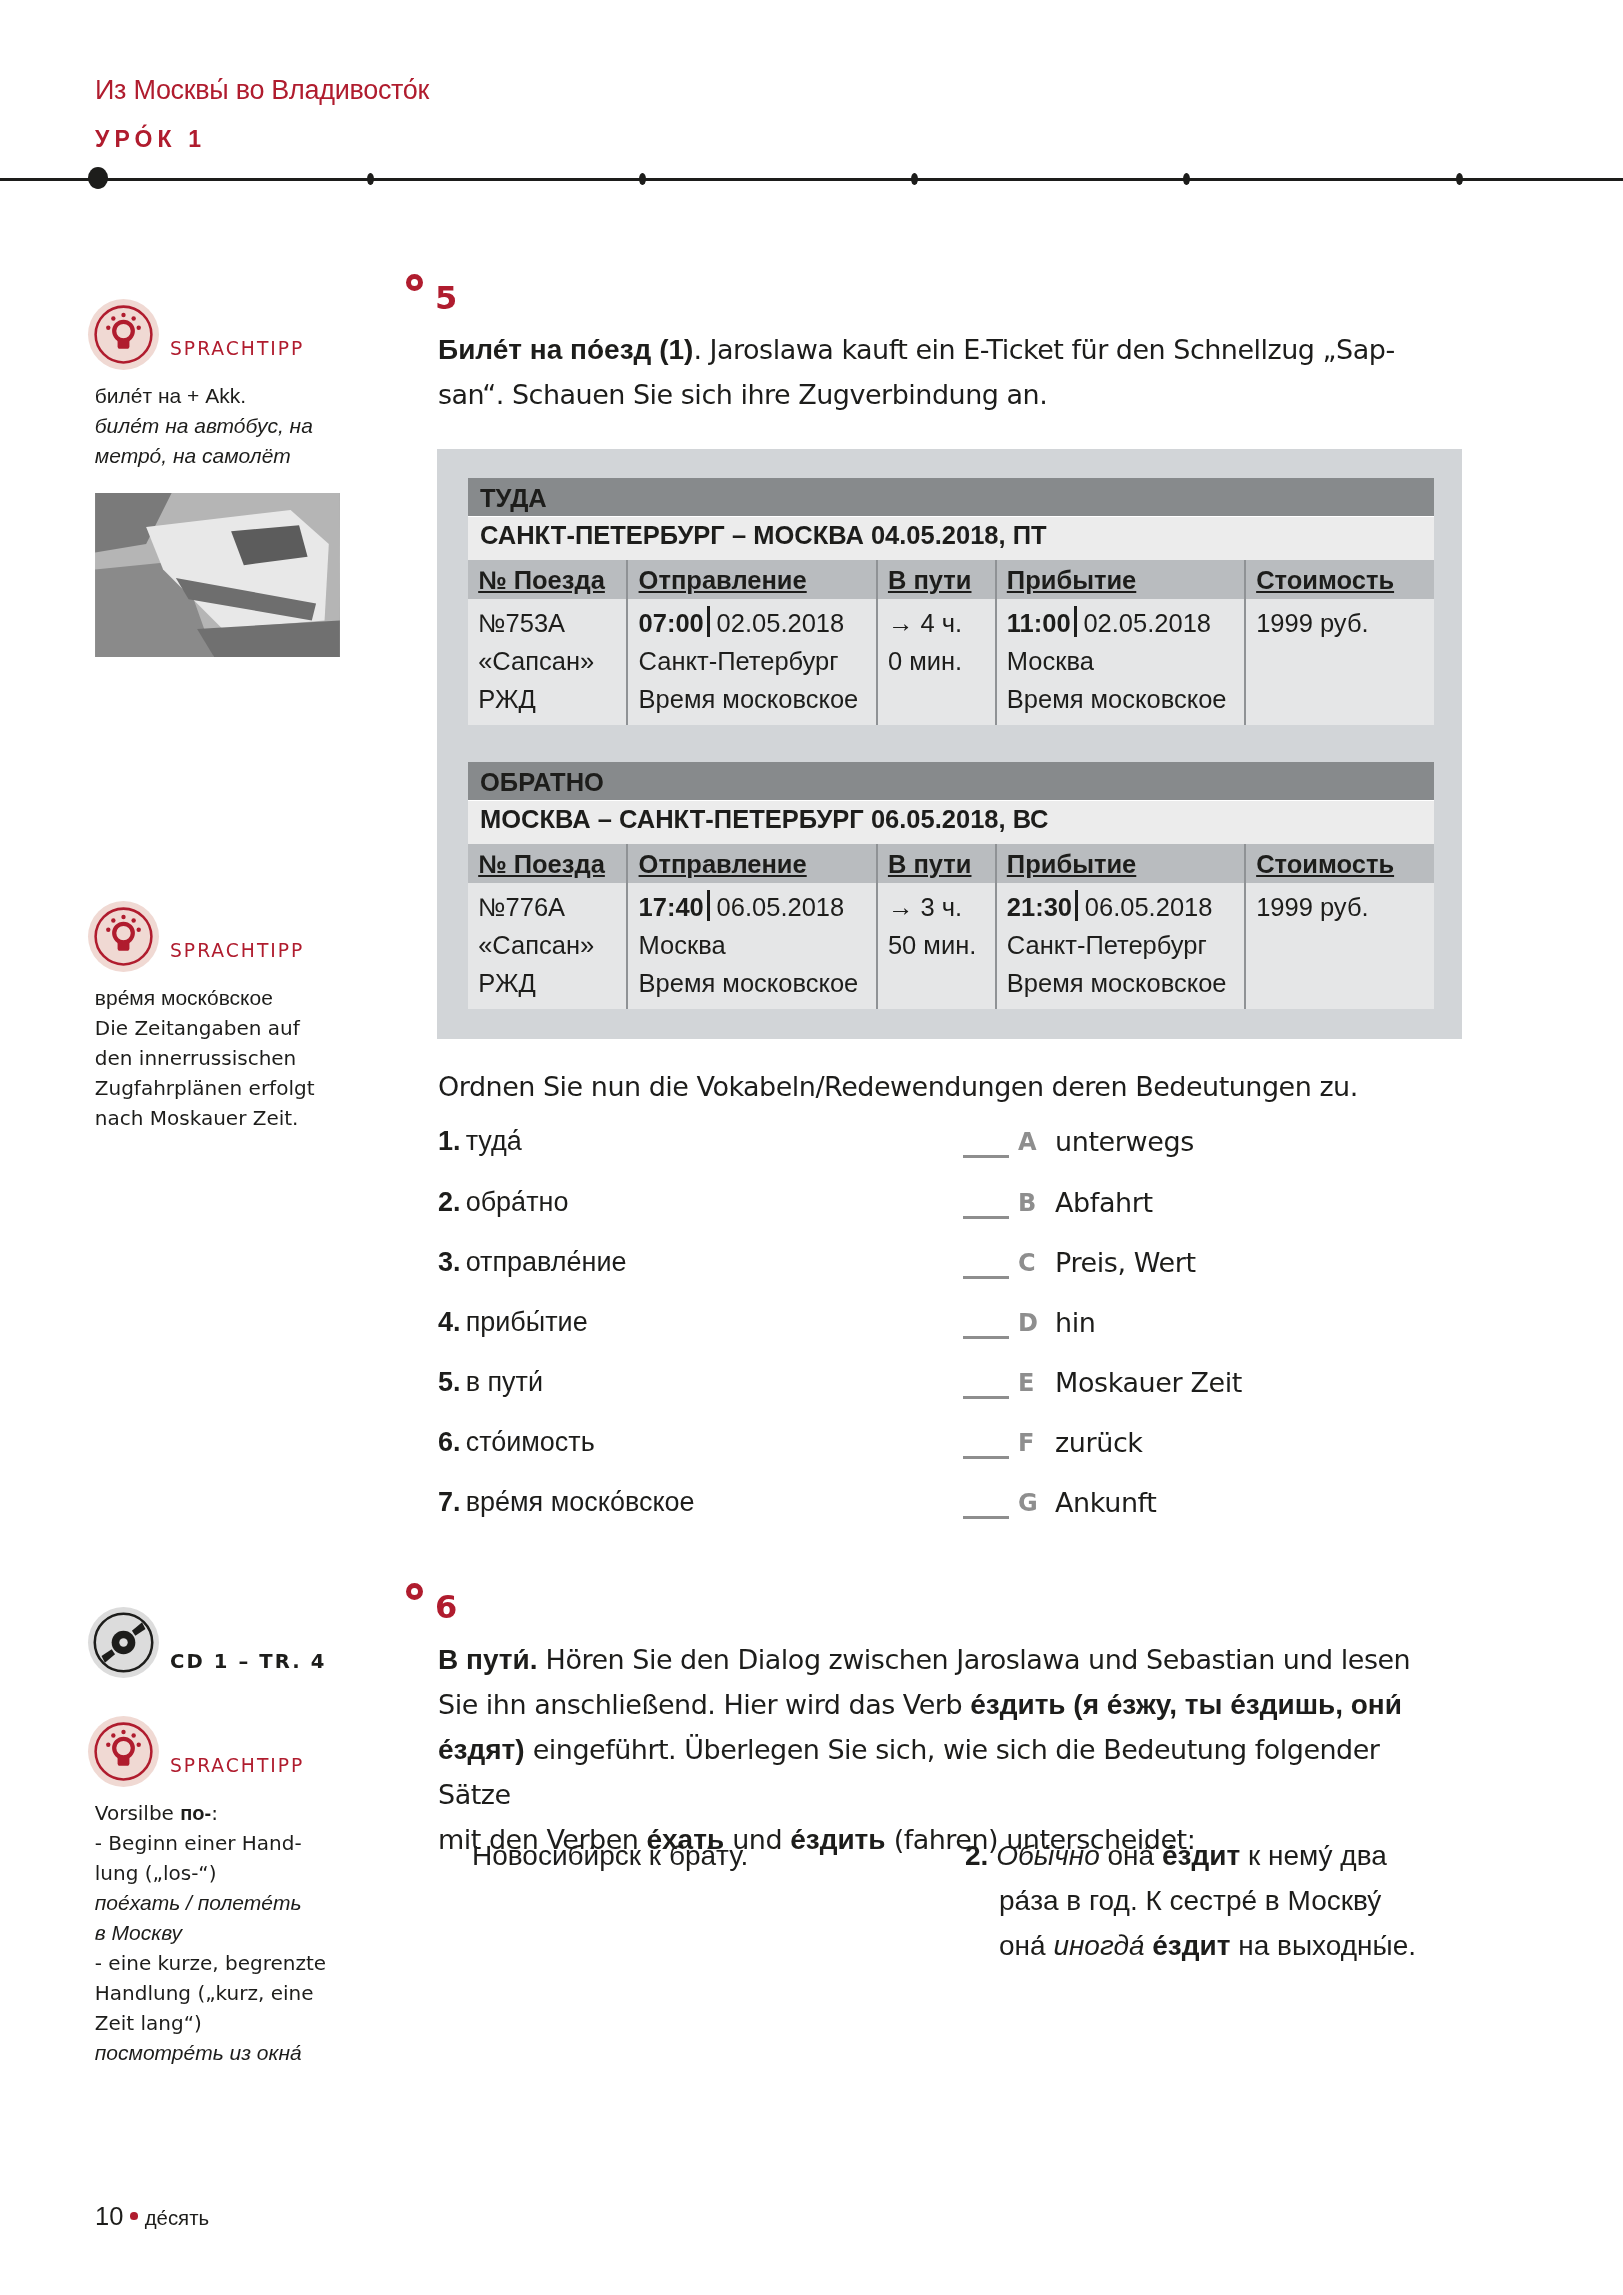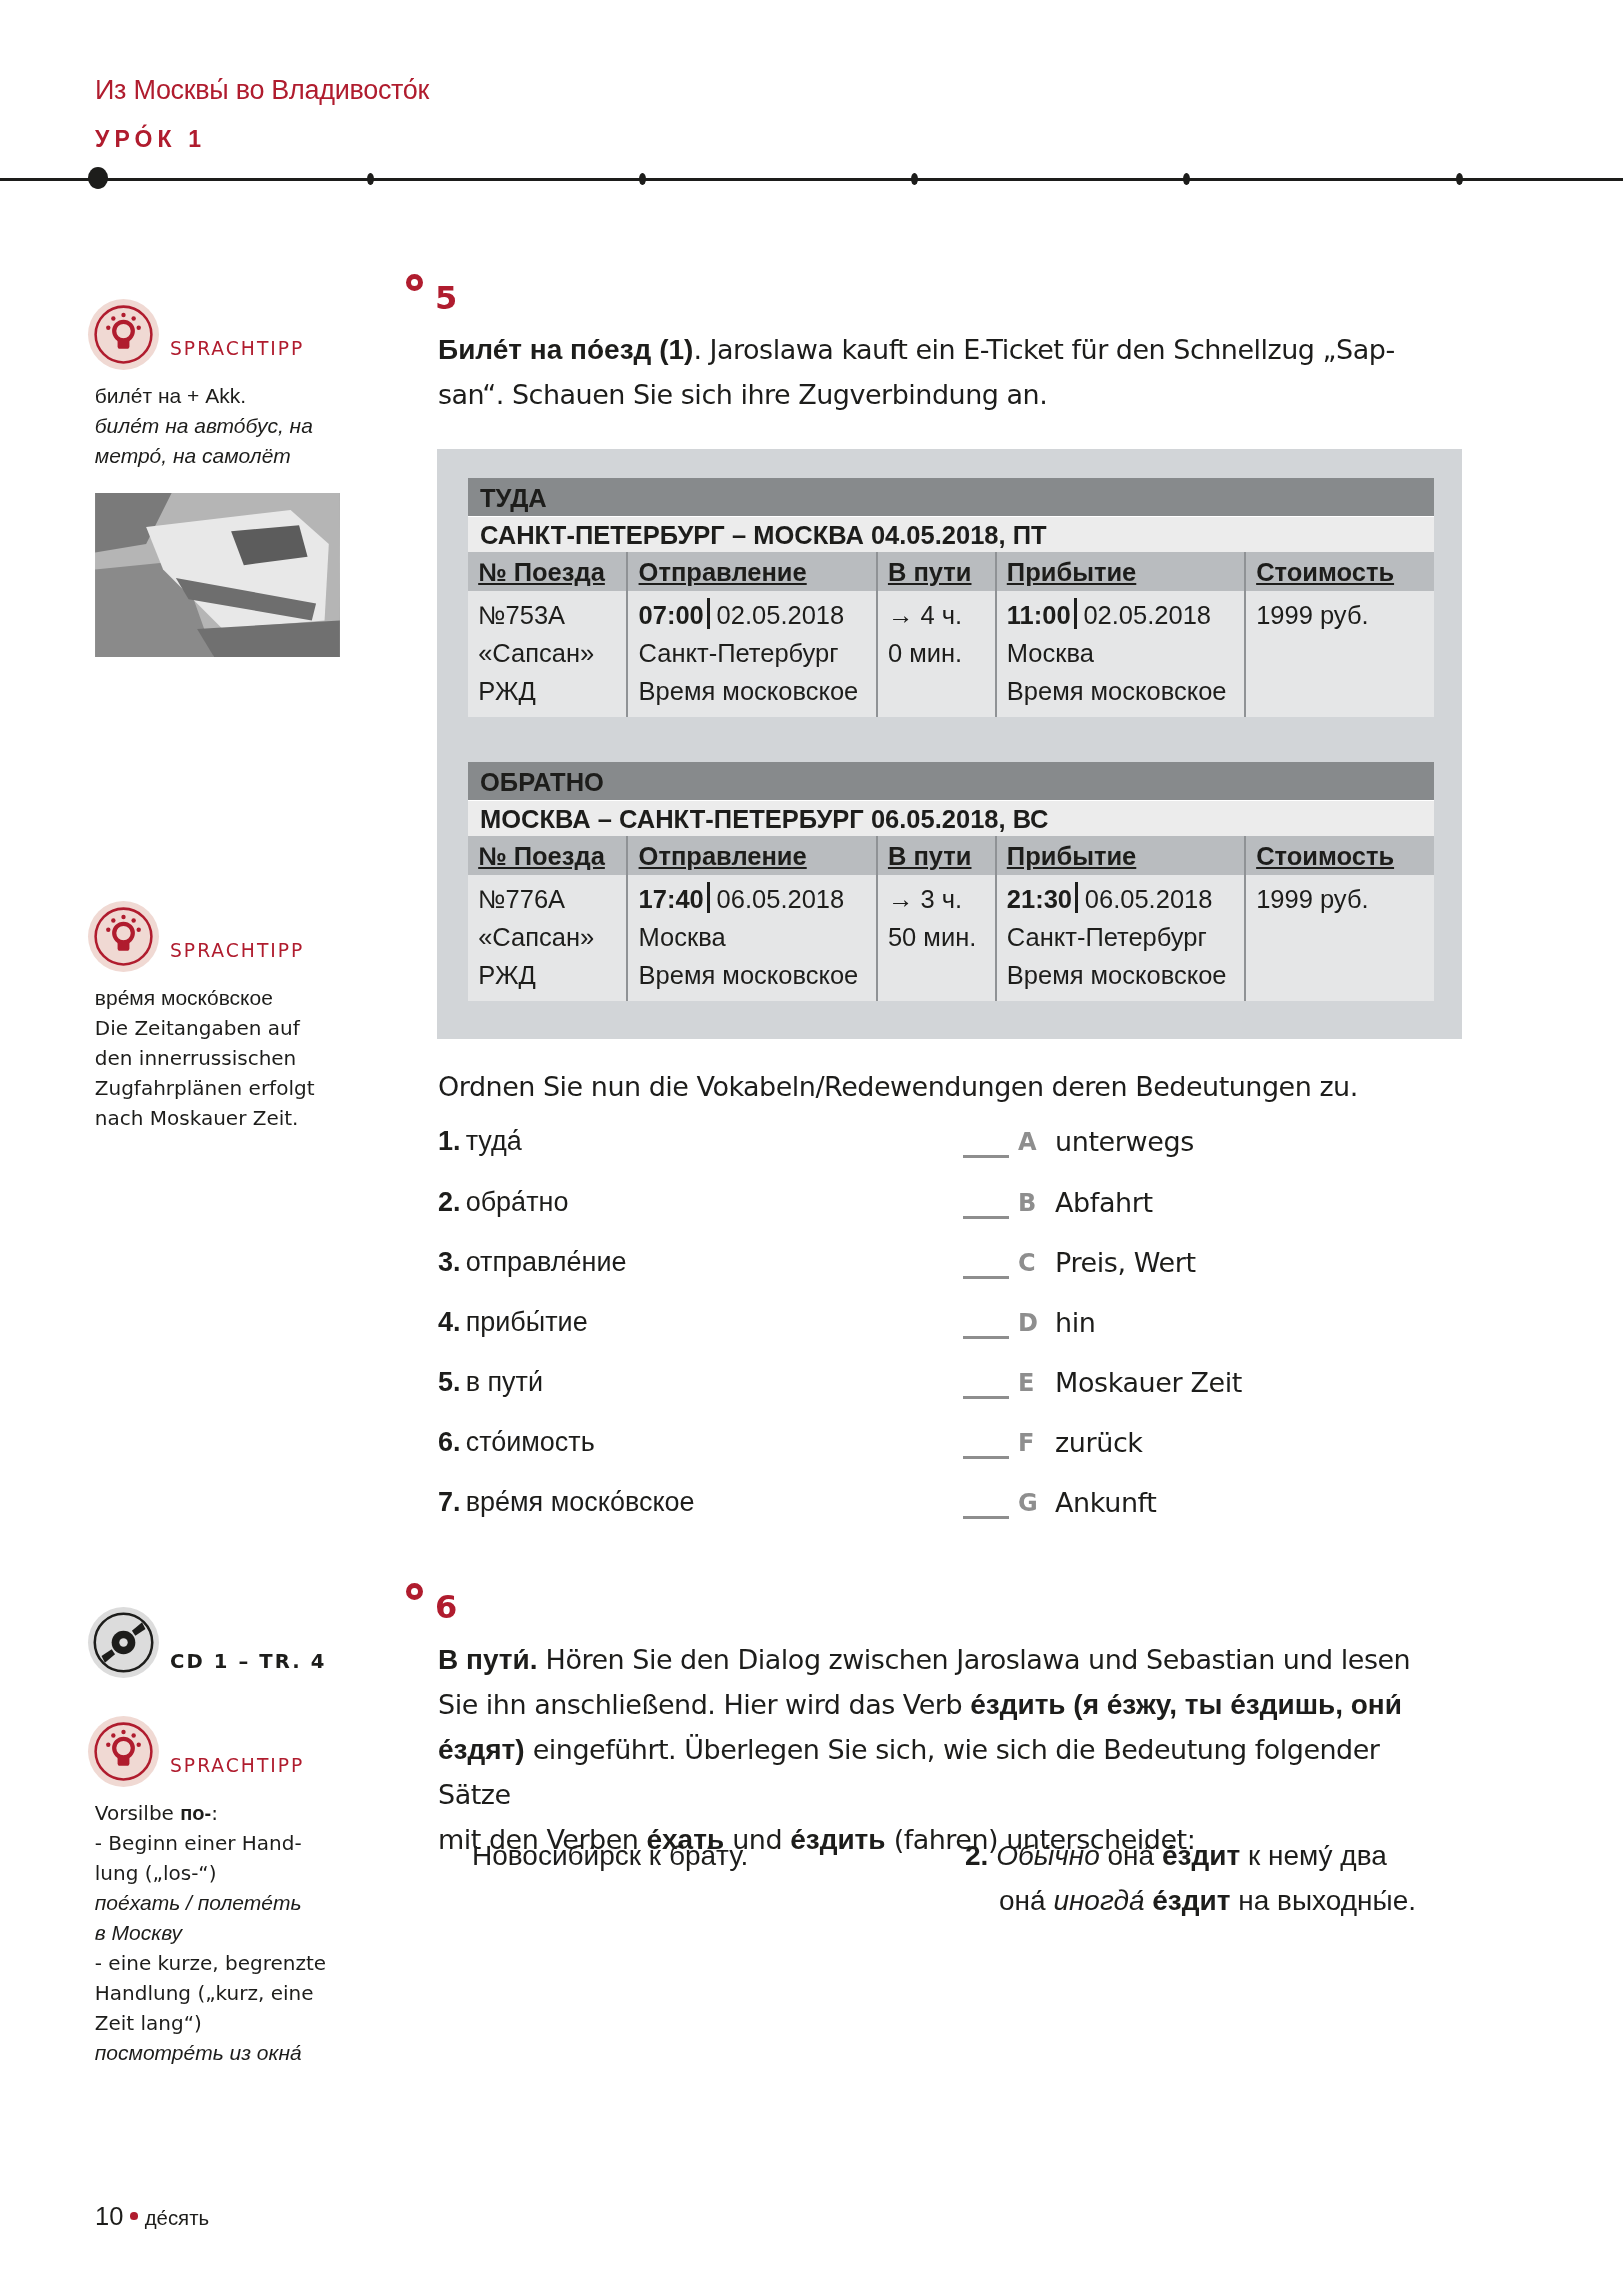--- a/index.html
+++ b/index.html
@@ -34,21 +34,21 @@
   .ex-num { position: absolute; font-size: 32px; font-weight: bold; color: #b01c2e; font-family: "DejaVu Sans", sans-serif; }
   .ex-dot { position: absolute; width: 17px; height: 17px; border-radius: 50%; border: 5.1px solid #b01c2e; background: #fff; }
 
   .para { position: absolute; left: 438px; width: 1012px; font-family: "DejaVu Sans", sans-serif; font-size: 27px; line-height: 45px; color: #1d1d1b; letter-spacing: -0.5px; }
   .para .ru-b { font-family: "Liberation Sans", sans-serif; font-weight: bold; font-size: 28px; letter-spacing: 0; }
 
   
   .ticket-wrap { position: absolute; left: 437px; top: 449px; width: 1025px; height: 590px; background: #d2d5d8; }
   .tk { position: absolute; left: 31px; width: 966px; font-family: "Liberation Sans", sans-serif; }
   .tk-head { height: 38px; background: #878a8c; font-size: 25.5px; font-weight: bold; padding: 6px 12px; color: #1d1d1b; }
-  .tk-route { height: 36px; background: #ececec; font-size: 25.5px; font-weight: bold; padding: 4.3px 12px; color: #1d1d1b; border-top: 1.7px solid #fff; }
+  .tk-route { height: 44px; background: #ececec; font-size: 25.5px; font-weight: bold; padding: 4.3px 12px; color: #1d1d1b; border-top: 1.7px solid #fff; }
   .tk-cols { display: flex; height: 39px; background: #b9bcbf; }
   .tk-cols > div { font-size: 25.5px; font-weight: bold; padding: 6px 10.2px; border-right: 2.6px solid #8f9295; text-decoration: underline; }
   .tk-cols > div:last-child { border-right: none; }
   .tk-body { display: flex; height: 126px; background: #e5e6e7; }
   .tk-body > div { padding: 5.1px 10.2px; font-size: 25.5px; line-height: 38px; border-right: 2.6px solid #8f9295; }
   .tk-body > div:last-child { border-right: none; }
   .c1 { width: 162px; } .c2 { width: 252px; } .c3 { width: 120px; } .c4 { width: 252px; } .c5 { width: 190px; }
   .tsep { display: inline-block; width: 2.6px; height: 31px; background: #1d1d1b; vertical-align: -5.1px; margin: 0 6.8px 0 3.4px; }
   .tk-body b { font-weight: bold; }
 
@@ -317,19 +317,20 @@
   <span class="ru-b">е́здят)</span><span> eingeführt. Überlegen Sie sich, wie sich die Bedeutung folgender Sätze</span><br>
   <span>mit den Verben </span><span class="ru-b">е́хать</span><span> und </span><span class="ru-b">е́здить</span><span> (fahren) unterscheidet:</span>
 </div>
 
 <div class="sent" style="left:438px; top:1833px; width:476px;">
   <div style="padding-left:34px;">Новосиби́рск к бра́ту.</div>
 </div>
 
 <div class="sent" style="left:965px; top:1833px; width:510px;">
   <div><span class="n">2.</span> <span class="it">Обы́чно</span><span> она́ </span><b>е́здит</b><span> к нему́ два</span></div>
+  <div style="padding-left:34px;">ра́за в год. К сестре́ в Москву́</div>
   <div style="padding-left:34px;"><span>она́ </span><span class="it">иногда́</span><b> е́здит</b><span> на выходны́е.</span></div>
 </div>
 
 <div class="footer">
   <span class="pg">10</span><span class="fdot"></span><span class="word">де́сять</span>
 </div>
 
 
 </body></html>

